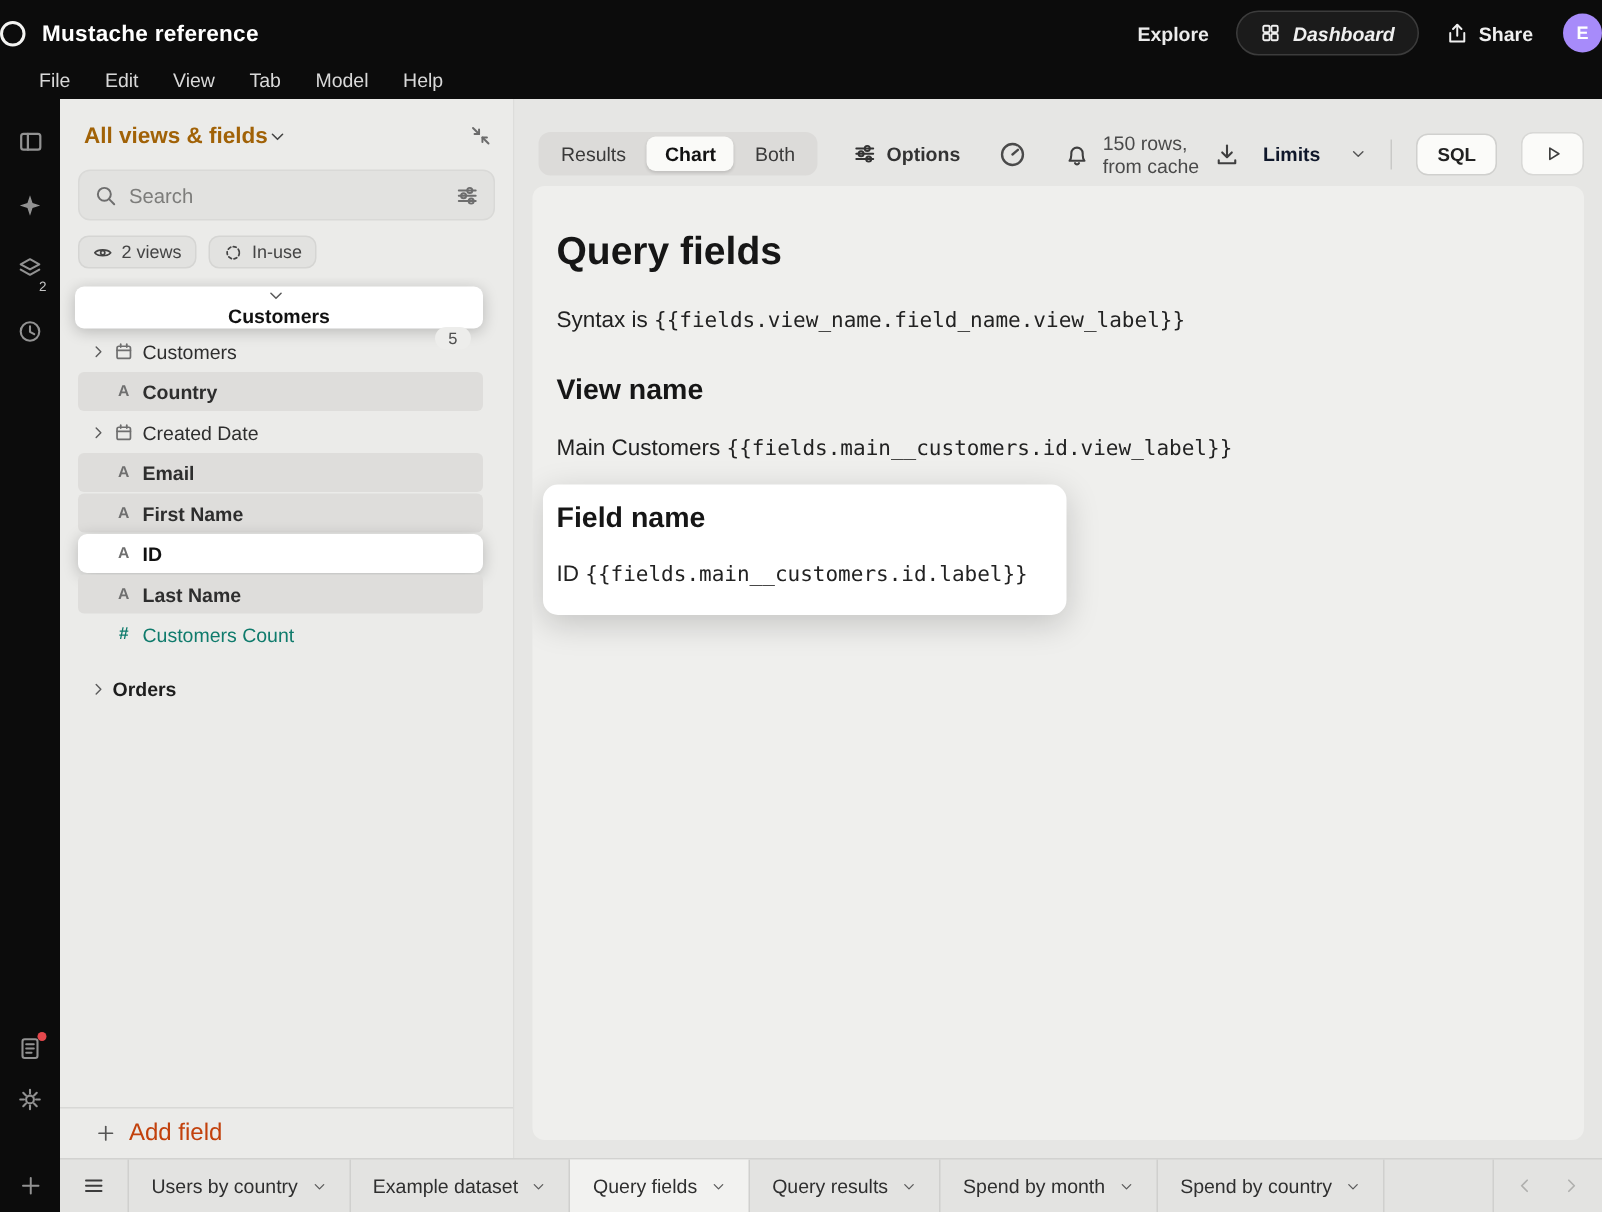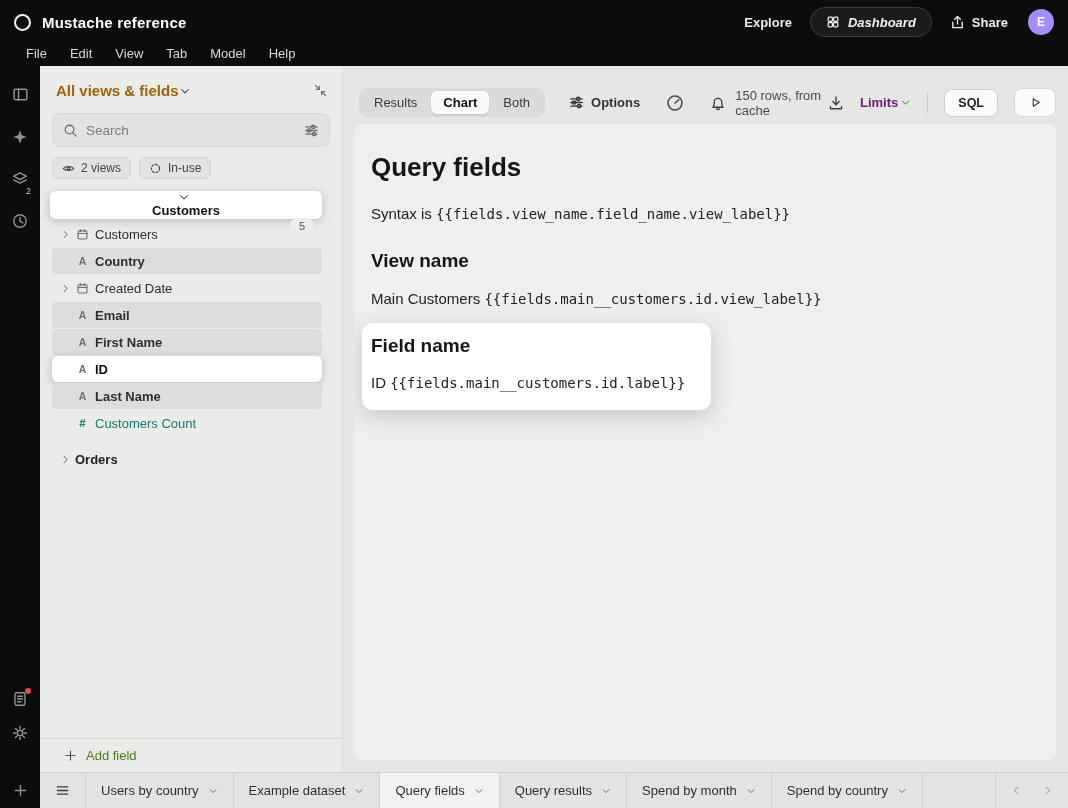--- a/index.html
+++ b/index.html
@@ -6,21 +6,21 @@
   html,body { width:1068px; height:808px; }
   body { font-family:"Liberation Sans", sans-serif; background:#e6e6e4; color:#222; overflow:hidden; }
   [data-interactable="true"] { cursor:pointer; }
   svg.ic { stroke:currentColor; fill:none; stroke-width:1.4; stroke-linecap:round; stroke-linejoin:round; display:block; }
   svg.ic.fill { fill:currentColor; stroke:none; }
 
   .app { width:1068px; height:808px; display:flex; flex-direction:column; }
 
   
   .topbar { height:66px; background:#0c0c0c; color:#fff; flex:0 0 auto; display:flex; flex-direction:column; }
-  .topbar-row1 { height:38px; margin-top:4px; display:flex; align-items:center; padding:0 14px; }
+  .topbar-row1 { height:38px; margin-top:4px; display:flex; align-items:center; padding:0 0; }
   .logo { width:17px; height:17px; border:2px solid #f4f4f2; border-radius:50%; margin-right:11px; }
   .app-title { font-size:15px; font-weight:700; letter-spacing:.2px; }
   .topbar-right { margin-left:auto; display:flex; align-items:center; gap:18px; }
   .explore { font-size:13px; font-weight:600; color:#ececec; }
   .pill-btn { display:flex; align-items:center; gap:8px; background:#1b1b1b; border:1px solid #3c3c3c; border-radius:17px; height:30px; padding:0 15px; color:#f0f0f0; font-size:13px; font-weight:600;font-style:italic; }
   .share-btn { display:flex; align-items:center; gap:7px; color:#f0f0f0; font-size:13px; font-weight:600; }
   .avatar { width:26px; height:26px; border-radius:50%; background:#a78bfa; color:#fff; font-size:12px; font-weight:700; display:flex; align-items:center; justify-content:center; margin-left:2px; }
   .menubar { height:26px; display:flex; align-items:center; gap:23px; padding-left:26px; }
   .menu-item { font-size:13px; color:#d9d9d9; }
 
@@ -50,35 +50,35 @@
   .row .ficon { width:15px; margin-right:5px; display:flex; align-items:center; justify-content:center; color:#6f6f6f; flex:0 0 auto; }
   .ficon-a { font-size:10.5px; font-weight:700; color:#6f6f6f; }
   .ficon-hash { font-size:11.5px; font-weight:700; color:#0f7b6c; }
   .row.view-head { height:28px; margin:0 20px 2px 10px; background:#fff; font-weight:700; border-radius:6px; box-shadow:0 2px 10px rgba(0,0,0,.22); color:#111;flex-direction:column; }
   .row.view-head .slot { width:17px; }
   .badge { margin-left:auto; background:#ededeb; border-radius:10px; padding:1.5px 9px; font-size:11px; font-weight:400; color:#4f4f4f; }
   .row.inuse { background:#dedddb; font-weight:700; }
   .row.selected { background:#fff; font-weight:700; border-radius:6px; box-shadow:0 2px 10px rgba(0,0,0,.22); color:#111; }
   .row.measure-row { color:#0f7b6c; font-weight:500; }
   .row.orders { margin-top:10px; font-weight:700; color:#1d1d1d; }
-  .sb-foot { flex:0 0 auto; border-top:1px solid #d8d8d6; height:34px; display:flex; align-items:center; gap:9px; padding-left:24px; font-size:13px; color:#4d7c0f; }
+  .sb-foot { flex:0 0 auto; border-top:1px solid #d8d8d6; height:34px; display:flex; align-items:center; gap:9px; padding-left:24px; font-size:16px; color:#c2410c; }
   .sb-foot .plus { color:#555; }
 
   
   .main { flex:1; display:flex; flex-direction:column; min-width:0; background:#e6e6e4; }
   .toolbar { height:58px; display:flex; align-items:center; padding:15px 12px 0 16px; flex:0 0 auto; }
   .seg { display:flex; background:#dcdbd9; border-radius:8px; padding:3px; gap:2px; }
   .seg-btn { padding:4px 12px; border-radius:6px; font-size:13px; color:#3a3a3a; }
   .seg-btn.active { background:#fafaf8; font-weight:700; color:#111; box-shadow:0 1px 2px rgba(0,0,0,.12); }
   .tb-group { display:flex; align-items:center; gap:7px; color:#333; font-size:13px; font-weight:600; }
   .opt { margin-left:24px; }
   .gauge { margin-left:26px; color:#4a4a4a; }
   .rows-status { margin-left:26px; display:flex; align-items:center; gap:9px; color:#4a4a4a; font-size:13px; font-weight:400; }
   .tb-right { margin-left:auto; display:flex; align-items:center; gap:16px; }
-  .limits { display:flex; align-items:center; gap:2px; font-size:13px; font-weight:600; color:#701a75;justify-content:flex-end; }
+  .limits { display:flex; align-items:center; gap:20px; font-size:13px; font-weight:600; color:#0f172a;justify-content:flex-end; }
   .v-div { width:1px; height:20px; background:#c9c9c7; }
   .sql-btn { background:#fbfbf9; border:1px solid #d0d0ce; border-radius:8px; padding:6px 13px; font-size:12.5px; font-weight:700; color:#222; }
   .run-btn { width:42px; height:29px; background:#fbfbf9; border:1px solid #d8d8d6; border-radius:8px; display:flex; align-items:center; justify-content:center; color:#3f3f3f; }
   .dl-icon { color:#3f3f3f; }
 
   .content-card { flex:1; margin:0 12px 12px; background:#efefed; border-radius:8px; padding:28px 24px 24px 16px; overflow:hidden; }
   .content-card h1 { font-size:26px; font-weight:700; color:#161616; margin:0 0 22px; }
   .content-card h2 { font-size:19px; font-weight:700; color:#161616; }
   .body-line { font-size:15px; color:#222; }
   .mono { font-family:"DejaVu Sans Mono", monospace; font-size:14px; }

